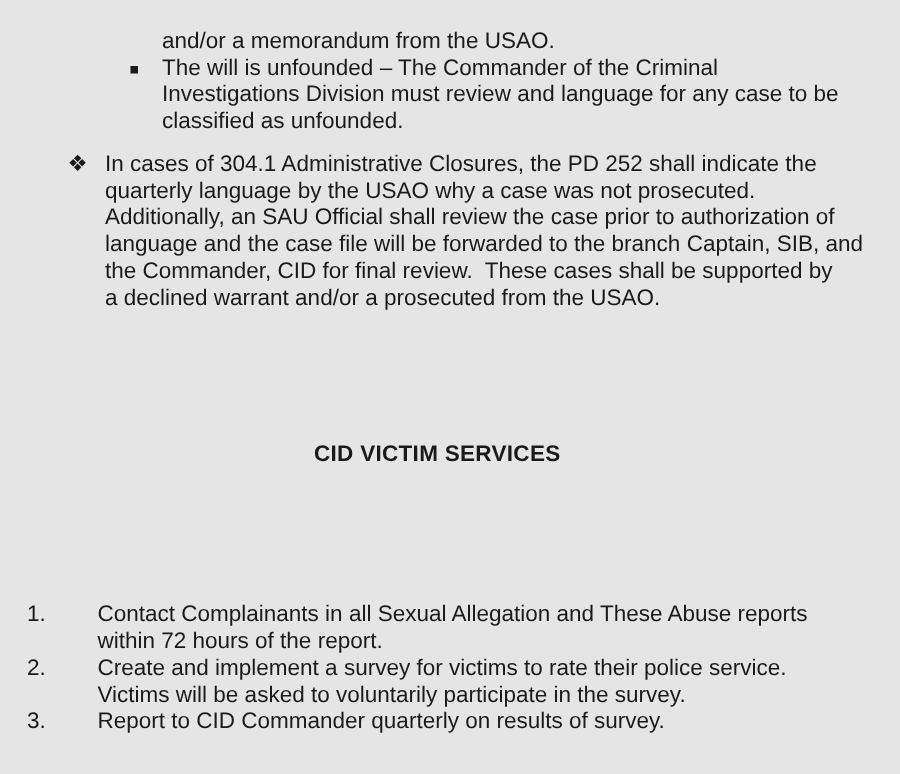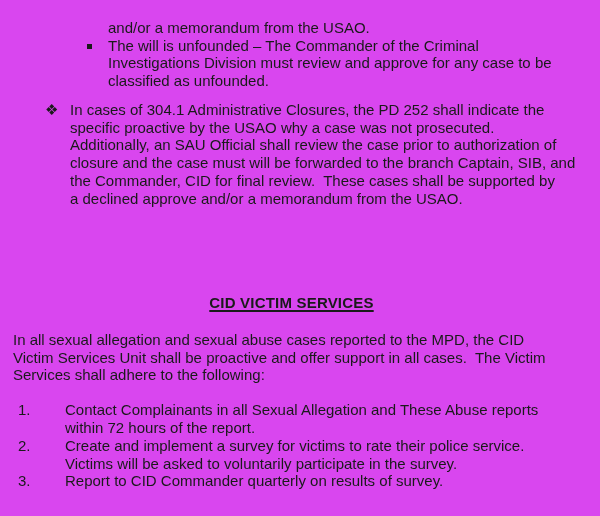--- a/index.html
+++ b/index.html
@@ -4,21 +4,21 @@
 <style>
   html, body {
     margin: 0;
     padding: 0;
     background: #ffffff;
   }
   .page {
     position: relative;
     width: 600px;
     height: 516px;
-    background: #d946ef;
+    background: #e5e5e5;
     overflow: hidden;
     font-family: "Liberation Sans", "DejaVu Sans", sans-serif;
     font-size: 15px;
     line-height: 17.7px;
     color: #1a1a1a;
   }
   .abs { position: absolute; }
   .ln {
     white-space: pre;   
   }
@@ -38,65 +38,59 @@
     position: absolute;
     left: 0;
     top: 294px;
     width: 583px;
     text-align: center;
   }
   .heading {
     display: inline-block;
     font-weight: bold;
     letter-spacing: 0.2px;
-    text-decoration: underline;
     text-decoration-thickness: 1.5px;
     text-underline-offset: 2px;
     white-space: pre;
   }
   .list-item { position: absolute; left: 65px; }
   .list-num {
     position: absolute;
     left: -47px;
     top: 0;
     white-space: pre;
   }
 </style>
 </head>
 <body>
 
 <div class="page">
 
   <div class="abs" style="left:108px; top:19px;">
     <div class="ln">and/or a memorandum from the USAO.</div>
     <div class="ln">The will is unfounded – The Commander of the Criminal</div>
-    <div class="ln">Investigations Division must review and approve for any case to be</div>
+    <div class="ln">Investigations Division must review and language for any case to be</div>
     <div class="ln">classified as unfounded.</div>
   </div>
   <div class="square-bullet" style="left:87px; top:44px;"></div>
 
   <div class="diamond-bullet" style="left:45px; top:101px;">❖</div>
   <div class="abs" style="left:70px; top:101px;">
     <div class="ln">In cases of 304.1 Administrative Closures, the PD 252 shall indicate the</div>
-    <div class="ln">specific proactive by the USAO why a case was not prosecuted.</div>
+    <div class="ln">quarterly language by the USAO why a case was not prosecuted.</div>
     <div class="ln">Additionally, an SAU Official shall review the case prior to authorization of</div>
-    <div class="ln">closure and the case must will be forwarded to the branch Captain, SIB, and</div>
+    <div class="ln">language and the case file will be forwarded to the branch Captain, SIB, and</div>
     <div class="ln">the Commander, CID for final review.  These cases shall be supported by</div>
-    <div class="ln">a declined approve and/or a memorandum from the USAO.</div>
+    <div class="ln">a declined warrant and/or a prosecuted from the USAO.</div>
   </div>
 
   <div class="heading-wrap">
     <span class="heading">CID VICTIM SERVICES</span>
   </div>
 
-  <div class="abs" style="left:13px; top:331px;">
-    <div class="ln">In all sexual allegation and sexual abuse cases reported to the MPD, the CID</div>
-    <div class="ln">Victim Services Unit shall be proactive and offer support in all cases.  The Victim</div>
-    <div class="ln">Services shall adhere to the following:</div>
-  </div>
 
   <div class="list-item" style="top:401px;">
     <span class="list-num">1.</span>
     <div class="ln">Contact Complainants in all Sexual Allegation and These Abuse reports</div>
     <div class="ln">within 72 hours of the report.</div>
   </div>
 
   <div class="list-item" style="top:437px;">
     <span class="list-num">2.</span>
     <div class="ln">Create and implement a survey for victims to rate their police service.</div>

